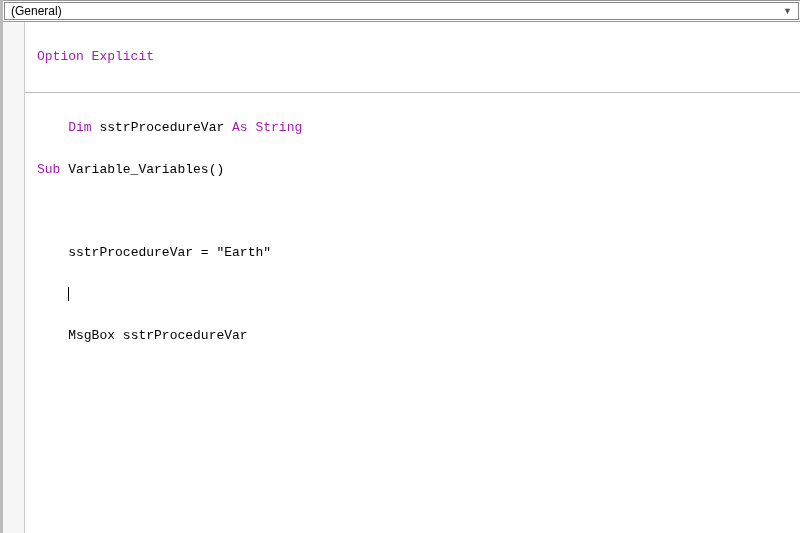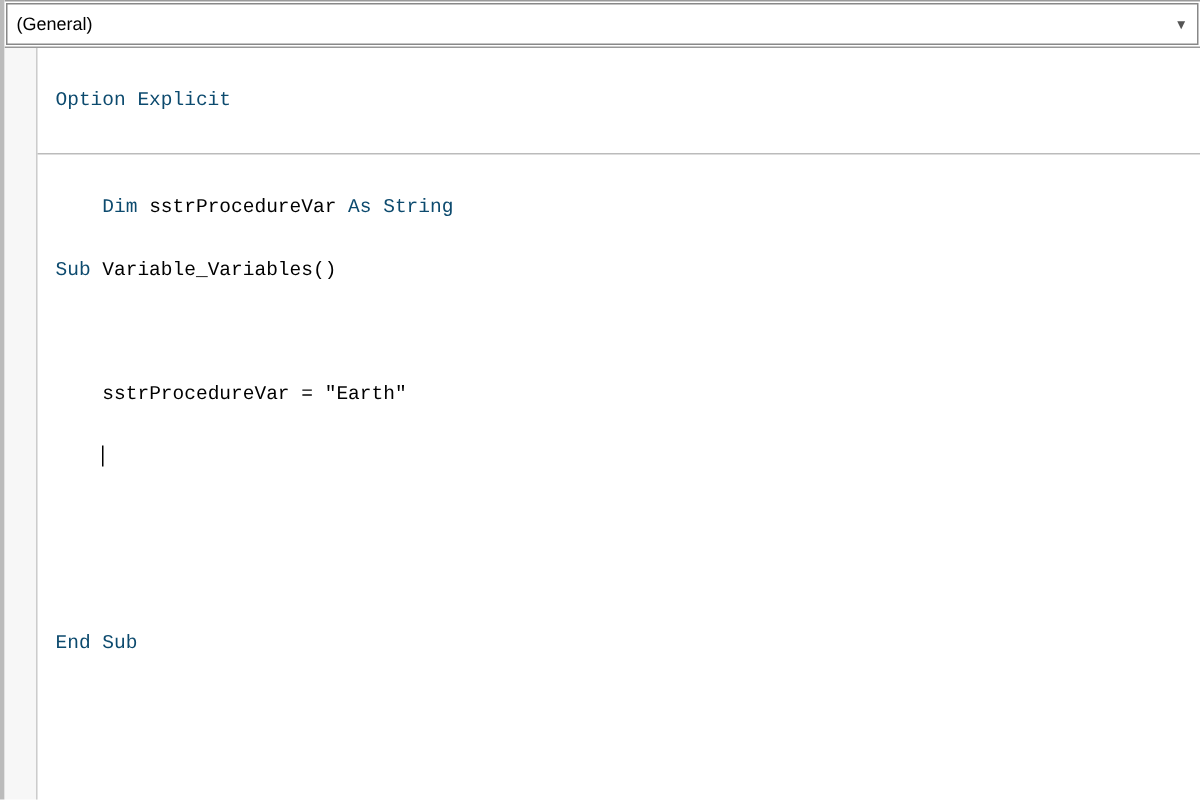--- a/index.html
+++ b/index.html
@@ -9,21 +9,21 @@
     background: #fff;
     width: 800px;
     height: 533px;
     overflow: hidden;
     border-left: 3px solid #bbb;
   }
   .dropdown-bar {
     display: flex;
     border-bottom: 1px solid #999;
     background: #fff;
-    height: 32px;
+    height: 22px;
     border-top: 1px solid #999;
   }
   .dropdown {
     flex: 1;
     border: 1px solid #888;
     background: #fff;
     font-family: "Segoe UI", Tahoma, sans-serif;
     font-size: 12px;
     padding: 2px 6px;
     display: flex;
@@ -46,21 +46,21 @@
     border-right: 1px solid #ccc;
   }
   .code-area {
     flex: 1;
     padding: 4px 0 0 12px;
     line-height: 1.6;
     white-space: pre;
     color: #000;
     position: relative;
   }
-  .kw { color: #0c4a6e; }
+  .kw { color: #a21caf; }
   .str { color: #000; }
   .divider {
     border: none;
     border-top: 1px solid #bbb;
     margin: 4px 0 4px -12px;
     width: calc(100% + 12px);
   }
   .cursor {
     display: inline-block;
     width: 1px;
@@ -83,23 +83,23 @@
 <div class="editor">
   <div class="gutter"></div>
   <div class="code-area">
 <span class="line"><span class="kw">Option Explicit</span></span>
 <hr class="divider">
 <span class="line">    <span class="kw">Dim</span><span> sstrProcedureVar </span><span class="kw">As String</span></span>
 <span class="line"><span class="kw">Sub</span><span> Variable_Variables()</span></span>
 <span class="line"> </span>
 <span class="line">    <span>sstrProcedureVar = </span><span class="str">"Earth"</span></span>
 <span class="line">    <span class="cursor"></span></span>
+<span class="line">    <span>MsgBox sstrProcedureVar</span></span>
 <span class="line"> </span>
 <span class="line"> </span>
-<span class="line"><span class="kw">End Sub</span></span>
 
 
 
 
 
 
 
   </div>
 </div>
 

